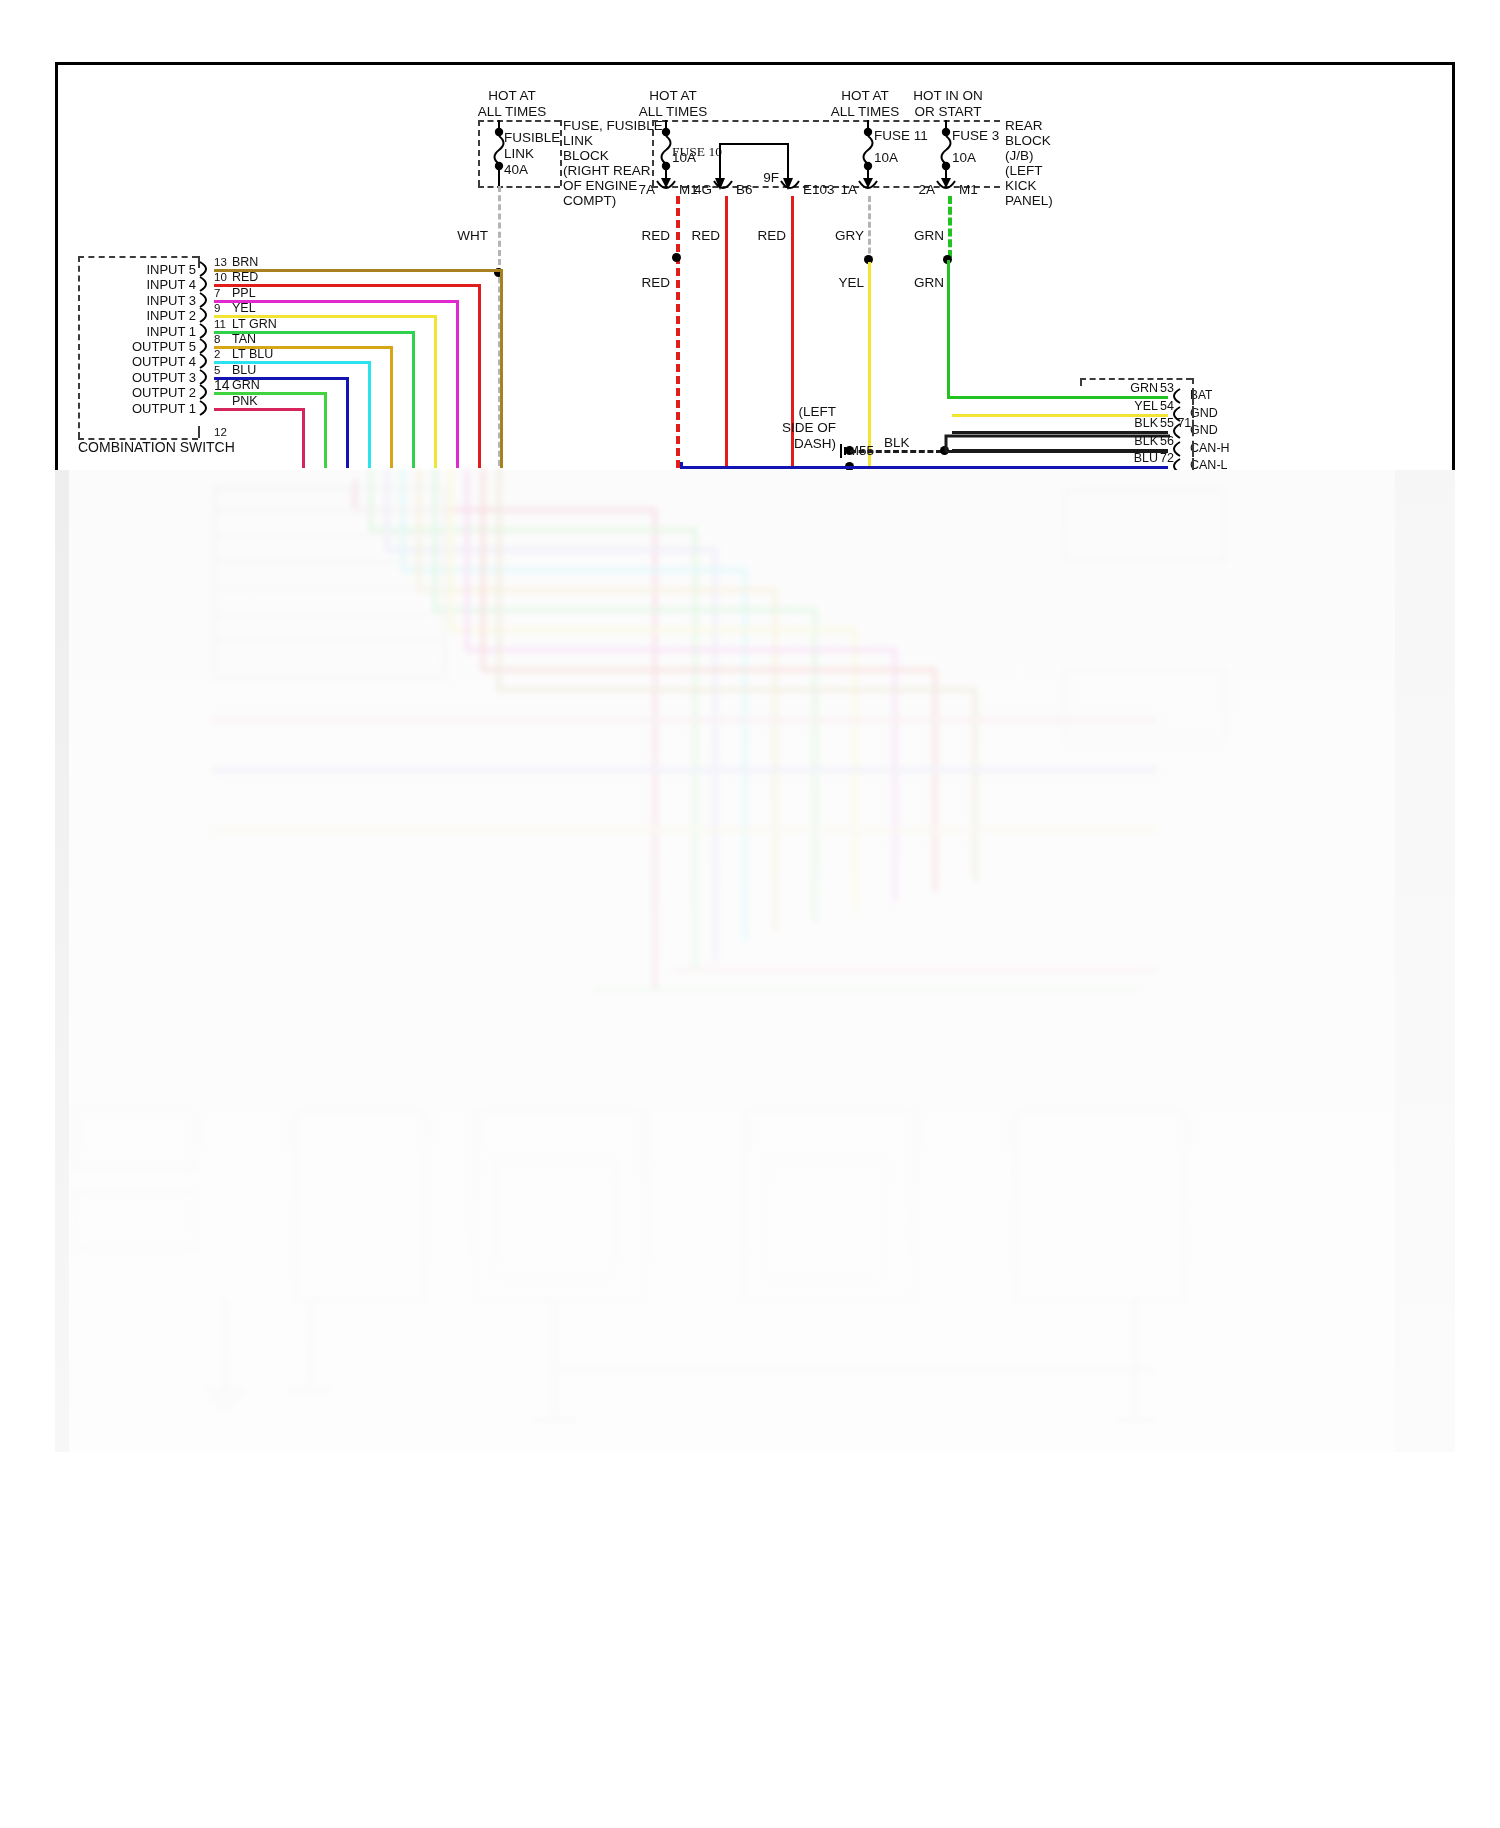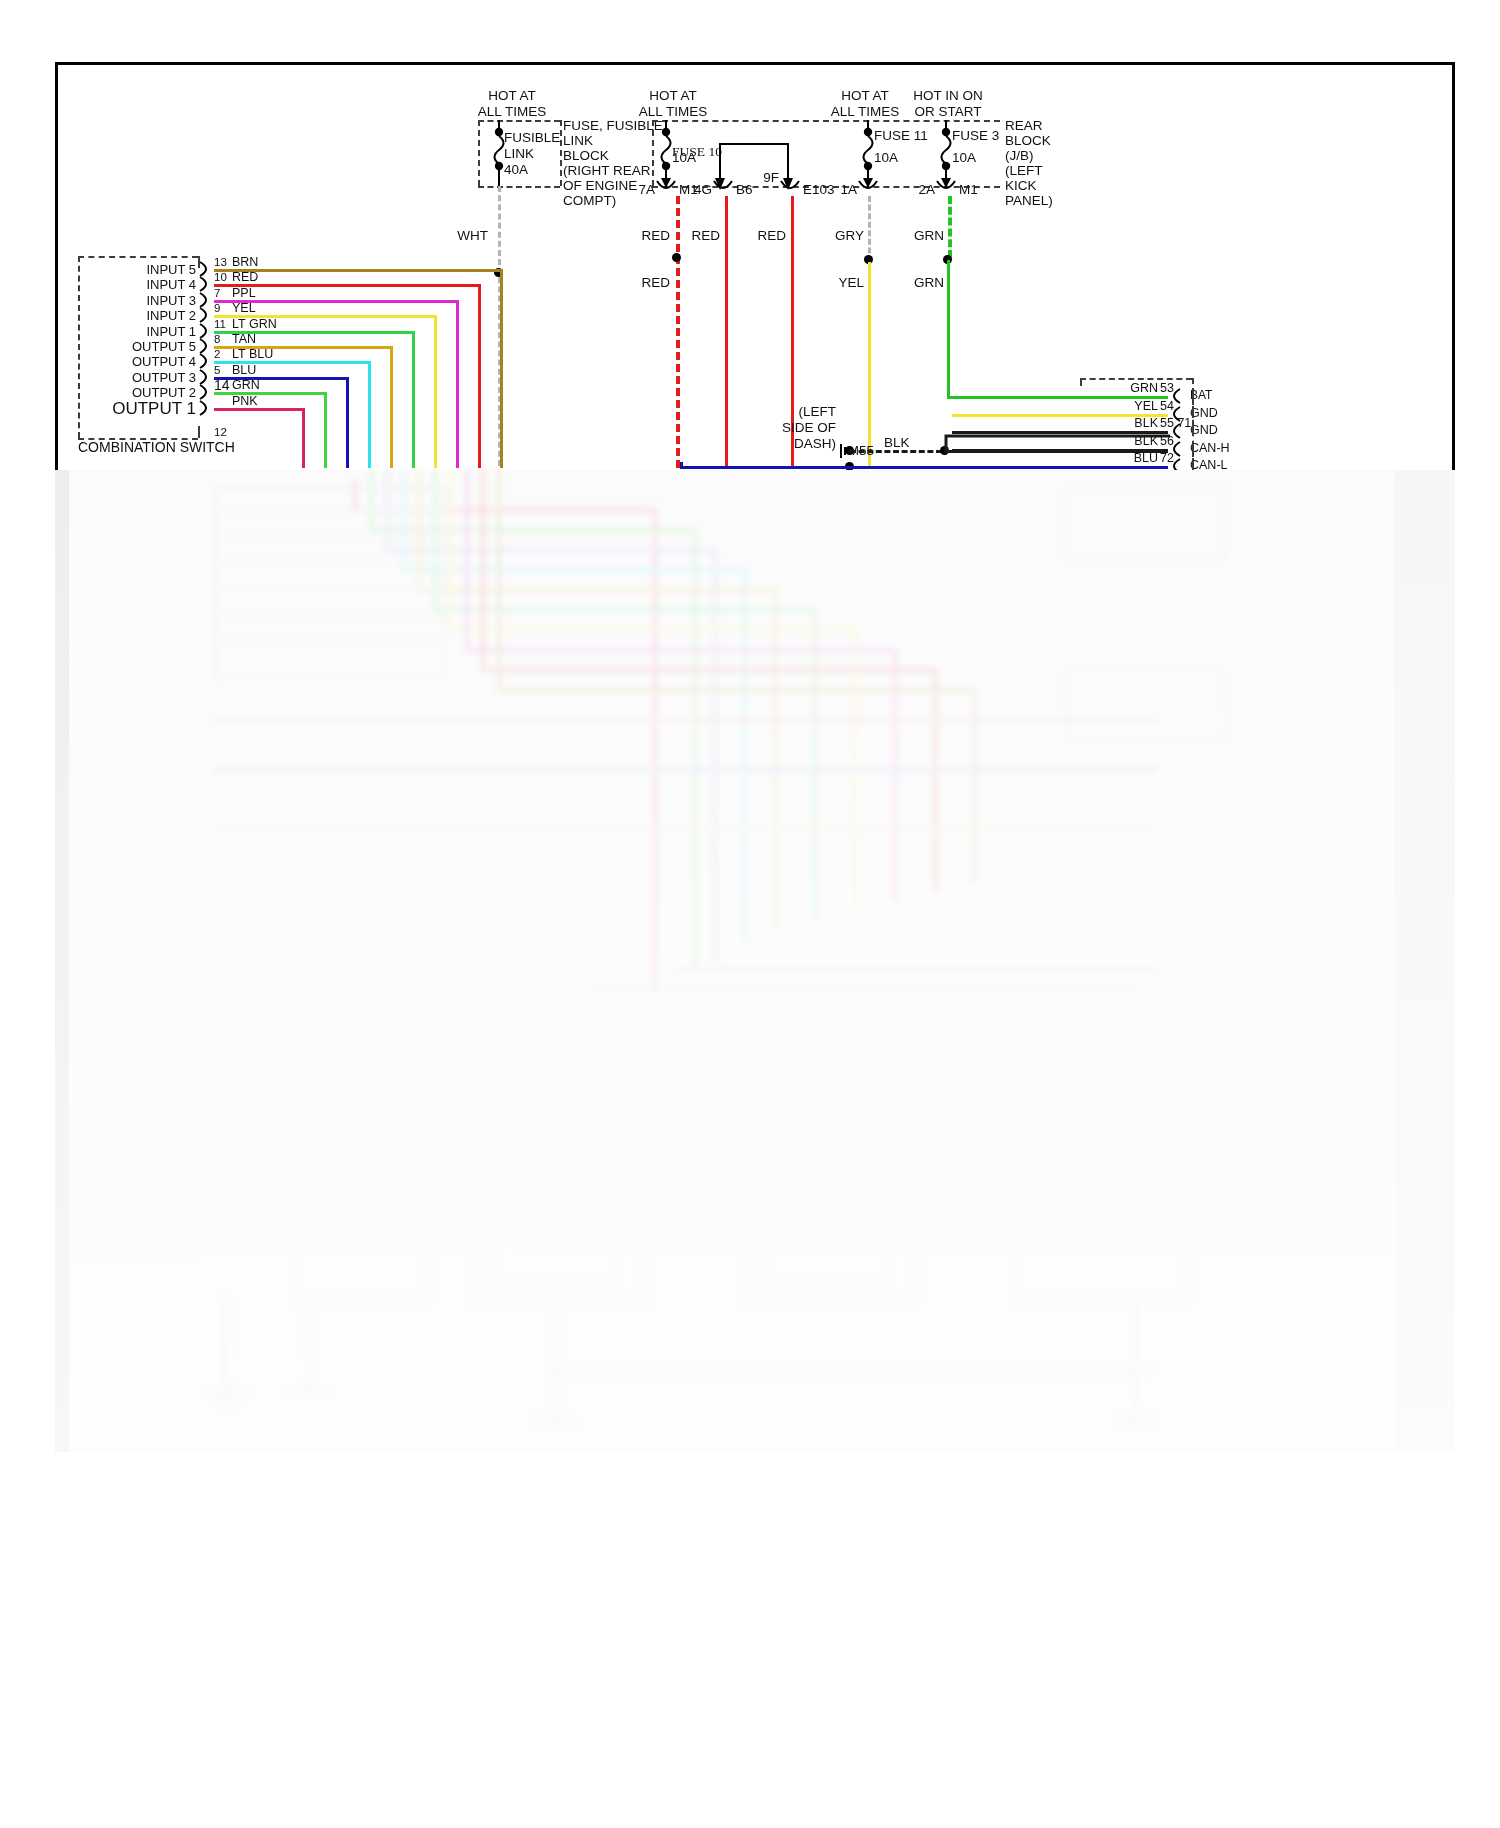--- a/index.html
+++ b/index.html
@@ -252,21 +252,21 @@
         <div class="hline" style="left: 214px; top: 376.8px; width: 132px; border-top-color: rgb(20, 20, 180);"></div>
         <div class="vline" style="left: 346px; top: 376.8px; height: 91.2px; border-left-color: rgb(20, 20, 180);"></div>
         <div class="lbl r" style="left: 86px; top: 385.2px; width: 110px; font-size: 13px;">OUTPUT 2</div>
         <svg width="18" height="16" style="position: absolute; left: 198px; top: 384.2px;">
           <path d="M2 1 q12 7 0 14" stroke="#000" stroke-width="2" fill="none"></path>
         </svg>
         <div class="lbl" style="left: 214px; top: 378.2px; font-size: 14px;">14</div>
         <div class="lbl" style="left: 232px; top: 378.2px; font-size: 12.5px;">GRN</div>
         <div class="hline" style="left: 214px; top: 392.2px; width: 110px; border-top-color: rgb(63, 212, 63);"></div>
         <div class="vline" style="left: 324px; top: 392.2px; height: 75.8px; border-left-color: rgb(63, 212, 63);"></div>
-        <div class="lbl r" style="left: 86px; top: 400.6px; width: 110px; font-size: 17px;">OUTPUT 1</div>
+        <div class="lbl r" style="left: 86px; top: 400.6px; width: 110px; font-size: 13px;">OUTPUT 1</div>
         <svg width="18" height="16" style="position: absolute; left: 198px; top: 399.6px;">
           <path d="M2 1 q12 7 0 14" stroke="#000" stroke-width="2" fill="none"></path>
         </svg>
         <div class="lbl" style="left: 214px; top: 393.6px; font-size: 11.5px; margin-top: 31px;">12</div>
         <div class="lbl" style="left: 232px; top: 393.6px; font-size: 12.5px;">PNK</div>
         <div class="hline" style="left: 214px; top: 407.6px; width: 88px; border-top-color: rgb(214, 36, 92);"></div>
         <div class="vline" style="left: 302px; top: 407.6px; height: 60.4px; border-left-color: rgb(214, 36, 92);"></div>
       </div>
 
     <div class="lbl r" style="left:750px;top:404px;width:86px;">(LEFT</div>

